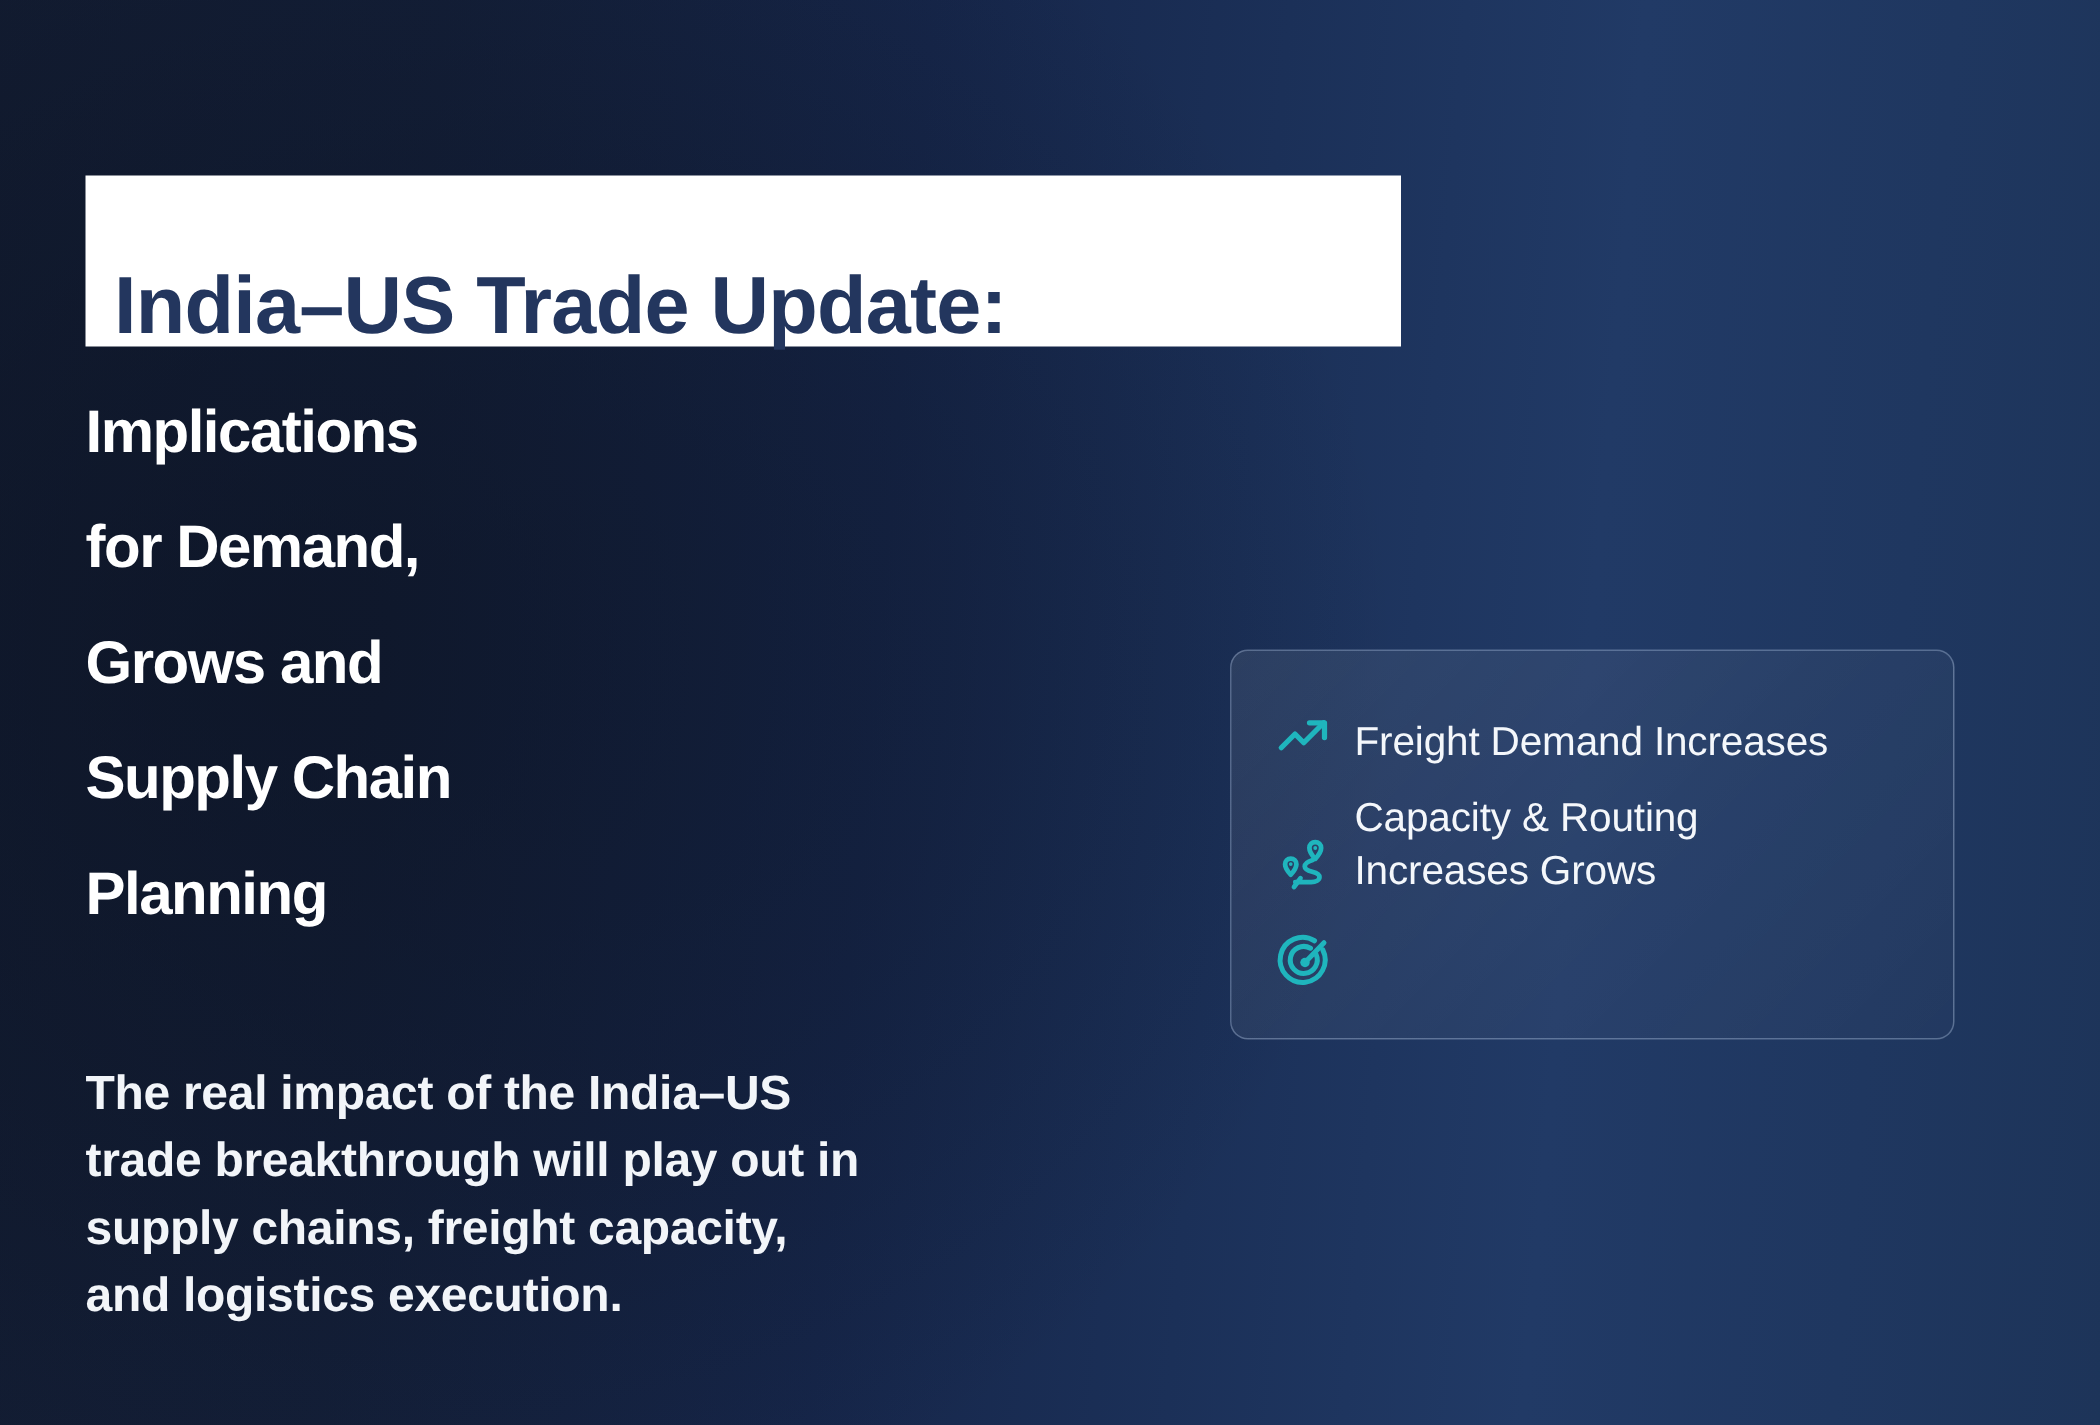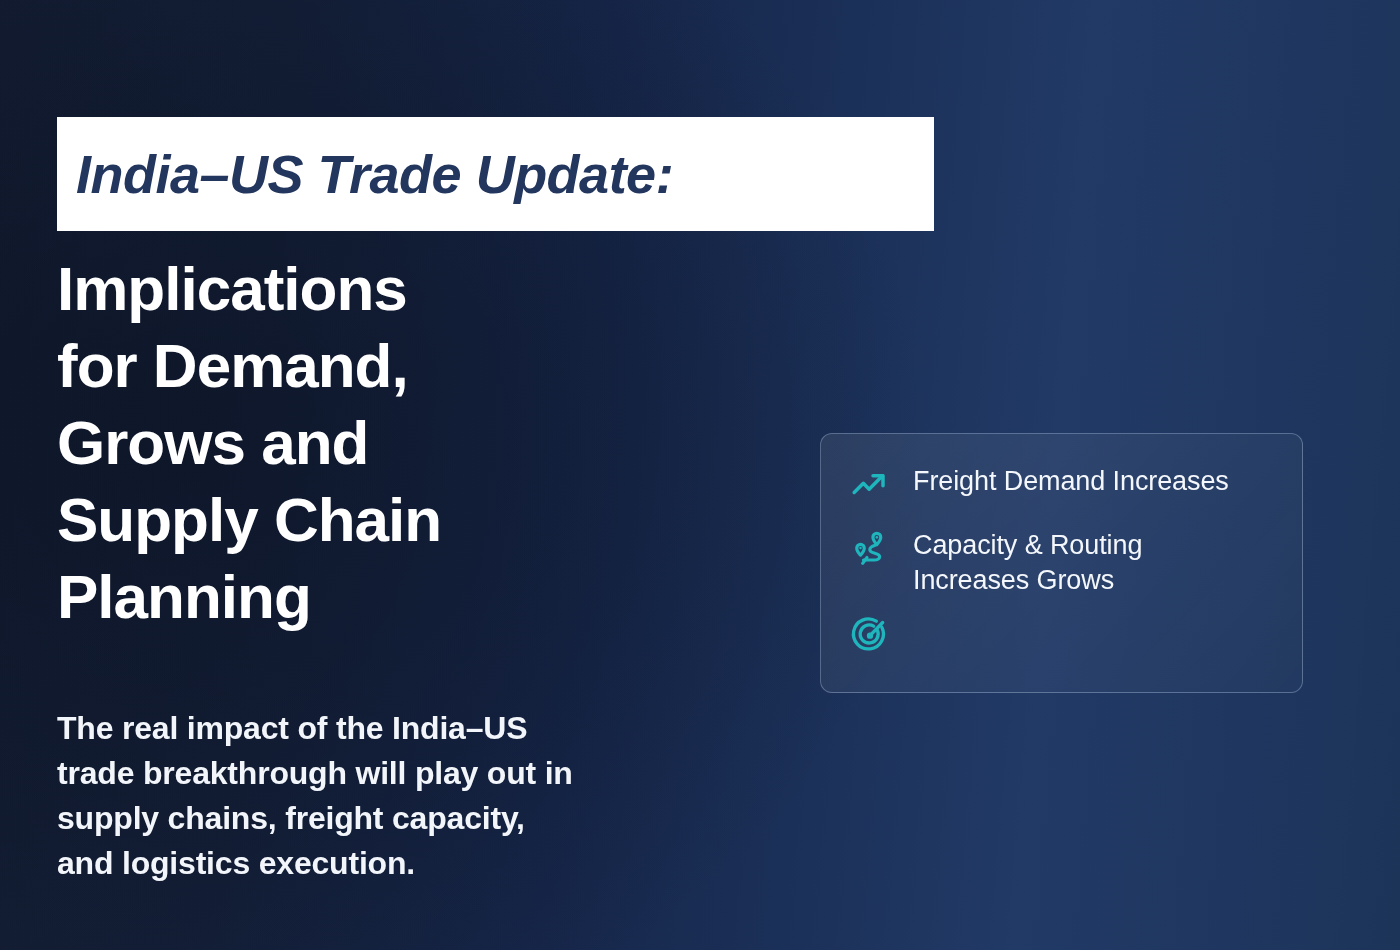--- a/index.html
+++ b/index.html
@@ -57,43 +57,42 @@
 
   
   .title-banner {
     position: absolute;
     left: 57px;
     top: 117px;
     width: 877px;
     height: 114px;
     background: #ffffff;
     display: flex;
-    align-items: center;
+    align-items: flex-end;
     padding-left: 19px;
-    font-style: italic;
   }
   .title-banner-text {
     color: #23365e;
     font-size: 54px;
     font-weight: bold;
     letter-spacing: -0.5px;
     line-height: 1;
     white-space: nowrap;
   }
 
   
   .headline {
     position: absolute;
     left: 57px;
     top: 250px;
     width: 620px;
   }
   .headline-line {
     color: #ffffff;
-    font-size: 62px;
+    font-size: 40px;
     font-weight: bold;
     line-height: 77px;
     letter-spacing: -1px;
     white-space: nowrap;
   }
 
   
   .body-copy {
     position: absolute;
     left: 57px;
@@ -123,22 +122,22 @@
       rgba(255,255,255,0.045) 55%,
       rgba(255,255,255,0.018) 100%);
     padding: 30px 26px 30px 28px;
     display: flex;
     flex-direction: column;
     justify-content: space-between;
   }
 
   .card-item {
     display: flex;
-    align-items: flex-start;
-    gap: 22px;
+    align-items: flex-end;
+    gap: 12px;
     min-height: 48px;
   }
   .card-item-icon {
     flex: 0 0 42px;
     width: 42px;
     height: 42px;
     display: flex;
     align-items: center;
     justify-content: center;
   }

